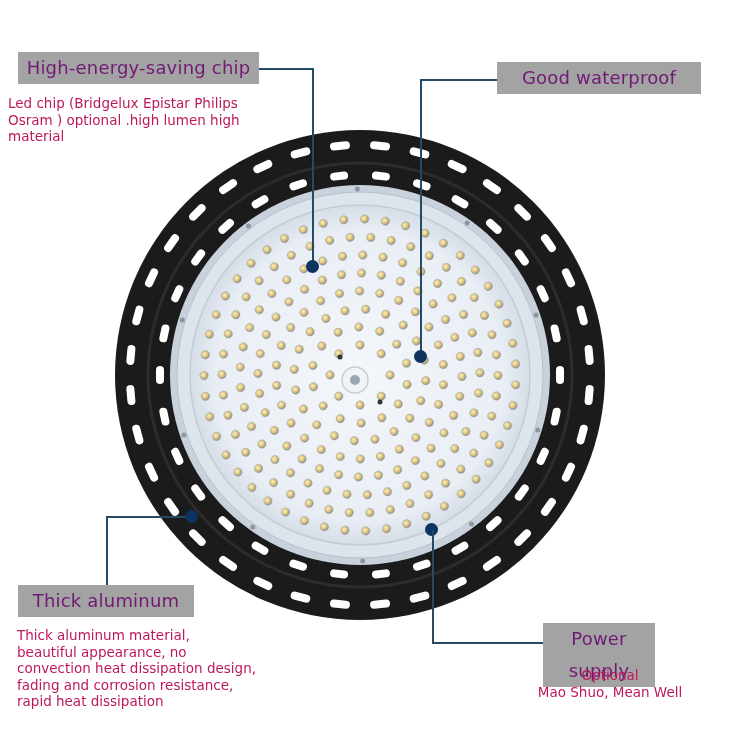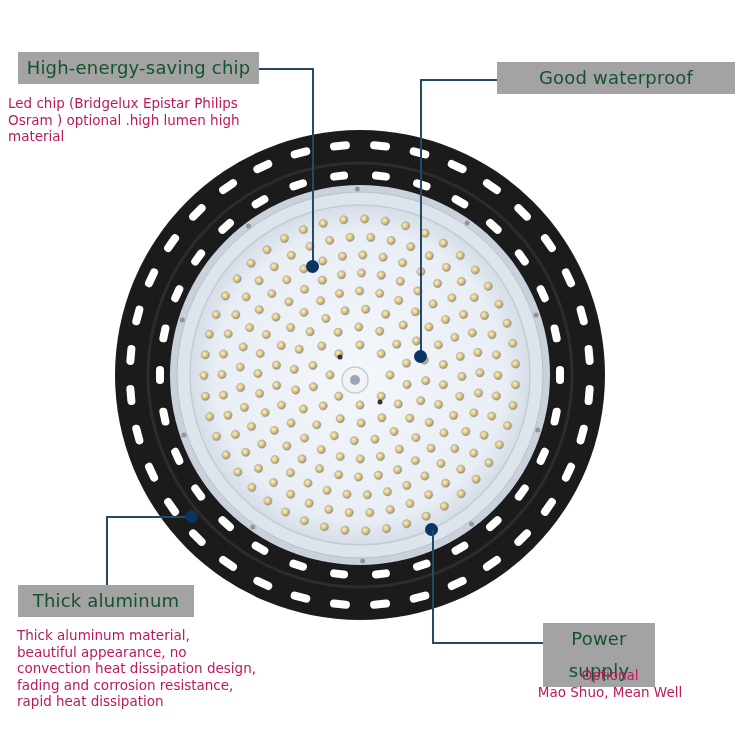--- a/index.html
+++ b/index.html
@@ -1,17 +1,17 @@
 <!DOCTYPE html>
 <html><head>
 <meta charset="utf-8">
 <style>
   html, body { margin:0; padding:0; background:#ffffff; }
   body { width:750px; height:750px; position:relative; overflow:hidden; font-family:"DejaVu Sans", sans-serif; }
-  .label-box { position:absolute; background:#a3a3a3; color:#14532d; font-size:18px; line-height:32px; text-align:center; letter-spacing:0.2px; }
+  .label-box { position:absolute; background:#a3a3a3; color:#701a75; font-size:18px; line-height:32px; text-align:center; letter-spacing:0.2px; }
   .desc { position:absolute; color:#be185d; font-size:13.5px; line-height:16.5px; }
   .line { position:absolute; background:#244a66; }
   .dot { position:absolute; width:13px; height:13px; border-radius:50%; background:#0d3360; }
   #lamp { position:absolute; left:0; top:0; }
 </style>
 </head>
 <body>
 
 <svg id="lamp" width="750" height="750" viewBox="0 0 750 750">
   <defs>
@@ -353,21 +353,21 @@
 <div class="label-box" style="left:18px; top:52px; width:241px;">High-energy-saving chip</div>
 <div class="desc" style="left:8px; top:95px; width:300px;">
   <div>Led chip (Bridgelux Epistar Philips</div>
   <div>Osram ) optional .high lumen high</div>
   <div>material</div>
 </div>
 <div class="line" style="left:259px; top:68px; width:54px; height:1.5px;"></div>
 <div class="line" style="left:312px; top:68px; width:1.5px; height:196px;"></div>
 <div class="dot" style="left:306px; top:260px;"></div>
 
-<div class="label-box" style="left:497px; top:62px; width:238px;">Good waterproof</div>
+<div class="label-box" style="left:497px; top:62px; width:204px;">Good waterproof</div>
 <div class="line" style="left:420px; top:79px; width:77px; height:1.5px;"></div>
 <div class="line" style="left:420px; top:79px; width:1.5px; height:276px;"></div>
 <div class="dot" style="left:414px; top:350px;"></div>
 
 <div class="line" style="left:106px; top:516px; width:84px; height:1.5px;"></div>
 <div class="line" style="left:106px; top:516px; width:1.5px; height:70px;"></div>
 <div class="dot" style="left:185px; top:510px;"></div>
 <div class="label-box" style="left:18px; top:585px; width:176px;">Thick aluminum</div>
 <div class="desc" style="left:17px; top:627px; width:300px;">
   <div>Thick aluminum material,</div>

